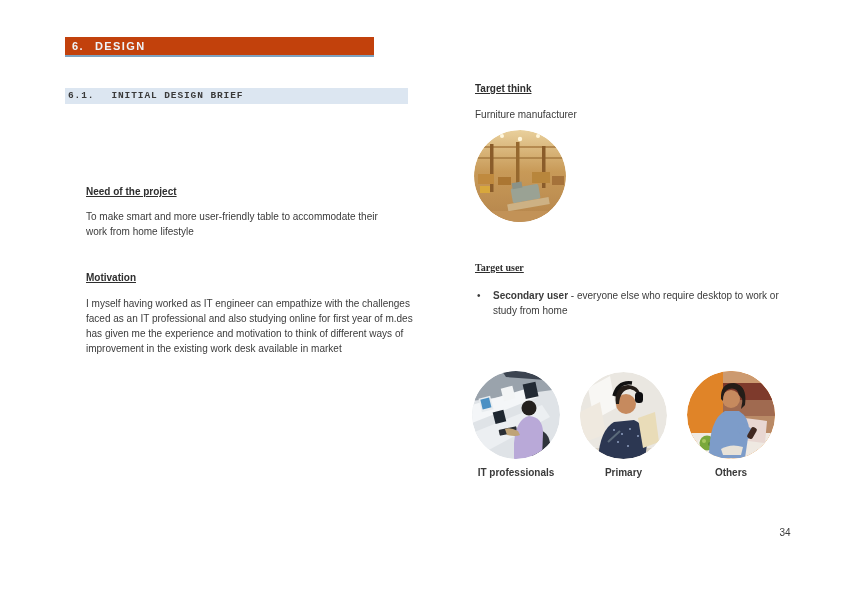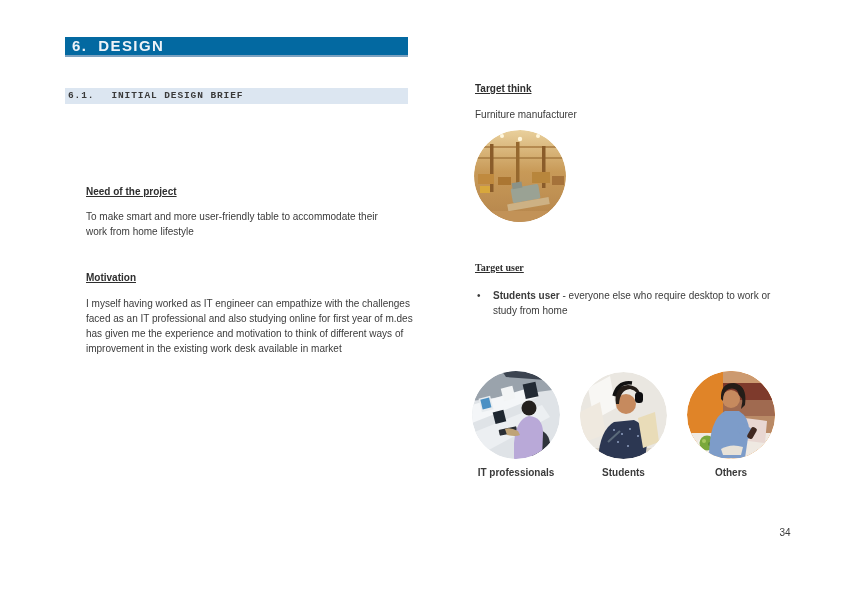--- a/index.html
+++ b/index.html
@@ -3,23 +3,23 @@
 <meta charset="utf-8">
 <style>
   * { margin:0; padding:0; box-sizing:border-box; }
   html,body { background:#ffffff; }
   body { font-family:"Liberation Sans", sans-serif; color:#3b3b3b; }
   .page { position:relative; width:842px; height:595px; background:#ffffff; overflow:hidden; }
   .abs { position:absolute; }
 
   
   .section-bar {
-    left:65px; top:37px; width:343px; height:20px;
-    background:#0369a1; border-bottom:2px solid #7da2c0;
-    color:#eef3f8; font-size:15px; font-weight:bold;
+    left:65px; top:37px; width:309px; height:20px;
+    background:#c2410c; border-bottom:2px solid #7da2c0;
+    color:#eef3f8; font-size:11px; font-weight:bold;
     letter-spacing:1.4px; line-height:18px;
   }
   .section-num { margin-left:7px; margin-right:11px; }
 
   
   .subsection-bar {
     left:65px; top:88px; width:343px; height:16px;
     background:#dce6f1; color:#3a3a3a; font-size:9.5px;
     font-weight:bold; letter-spacing:0.9px; line-height:16px;font-family:Liberation Mono, monospace;
   }
@@ -101,21 +101,21 @@
           <rect x="0" y="81" width="92" height="11" fill="#c29257"></rect>
         </g>
       </svg>
     </span>
   </figure>
 
   <h3 class="abs uh" style="left:475px; top:262px;font-family:Liberation Serif, serif;">Target user</h3>
 
   <ul class="abs bullets">
     <li>
-      <span class="b">Students user</span><span> - everyone else who require desktop to work or study from home</span>
+      <span class="b">Secondary user</span><span> - everyone else who require desktop to work or study from home</span>
     </li>
   </ul>
 
   <figure class="abs" style="left:472px; top:371px; width:88px;" aria-label="IT professional working at a multi-monitor office desk">
     <span class="photo-circle" style="width:88px; height:88px;">
       <svg viewBox="0 0 88 88" width="88" height="88" aria-hidden="true">
         <defs>
             <clipPath id="clipI">
               <circle cx="44" cy="44" r="44"></circle>
             </clipPath>
@@ -166,21 +166,21 @@
             <circle cx="48" cy="74" r="1" fill="#8fa0c0"></circle>
           <polygon points="58,46 75,40 79,70 63,76" fill="#e9dcb8"></polygon>
           <circle cx="46" cy="32" r="10" fill="#c68a5e"></circle>
           <path d="M36 32 Q33 14 48 13 Q62 14 61 30 Q59 19 50 17 Q40 18 39 32 Z" fill="#241d18"></path>
           <path d="M34 24 Q38 9 52 11" stroke="#121212" stroke-width="3.5" fill="none"></path>
           <rect x="55" y="20" width="8" height="11" rx="3.5" fill="#0e0e10"></rect>
           <line x1="28" y1="70" x2="40" y2="59" stroke="#5a6a7a" stroke-width="2"></line>
         </g>
       </svg>
     </span>
-    <figcaption>Students</figcaption>
+    <figcaption>Primary</figcaption>
   </figure>
 
   <figure class="abs" style="left:687px; top:371px; width:88px;" aria-label="Woman using laptop and phone at home">
     <span class="photo-circle" style="width:88px; height:88px;">
       <svg viewBox="0 0 88 88" width="88" height="88" aria-hidden="true">
         <defs>
             <clipPath id="clipO">
               <circle cx="44" cy="44" r="44"></circle>
             </clipPath>
           </defs>

